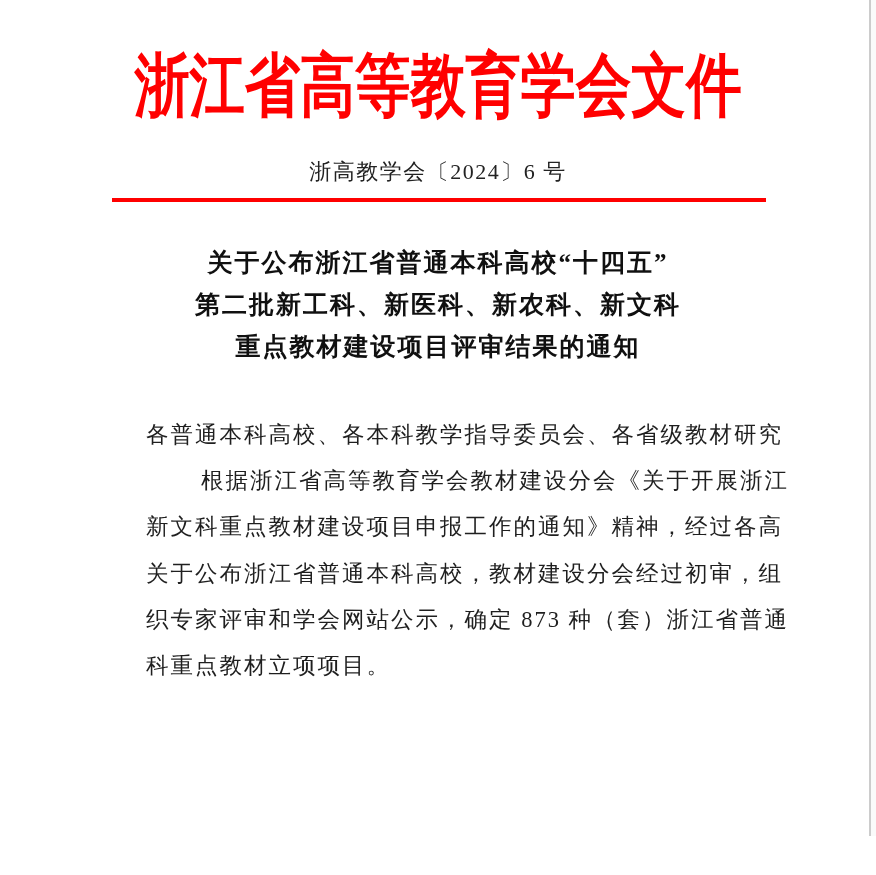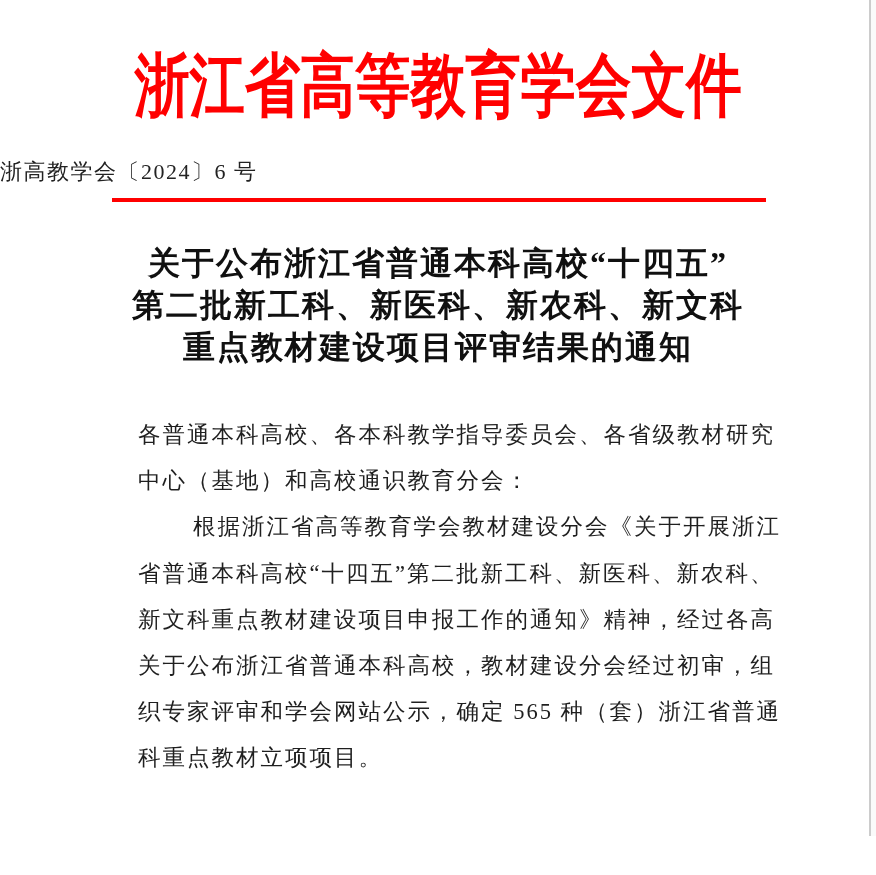--- a/index.html
+++ b/index.html
@@ -39,48 +39,49 @@
     line-height: 1.06;
     color: var(--accent, #ff0000);
     transform: scaleX(0.80);
     transform-origin: 50% 50%;
     white-space: nowrap;
   }
   .doc-number {
     position: absolute;
     top: 157px; left: 0;
     width: 876px;
+    text-align: center;
     font-size: 22px;
     letter-spacing: 1.5px;
     color: #222222;
     white-space: nowrap;
   }
   .red-rule {
     position: absolute;
     top: 198px; left: 112px;
     width: 654px; height: 4px;
     background: var(--accent, #ff0000);
   }
   
   .doc-title {
     position: absolute;
     top: 242px; left: 0;
     width: 876px;
     text-align: center;
     font-weight: bold;
-    font-size: 32px;
+    font-size: 25px;
     line-height: 42px;
     letter-spacing: 2px;
     color: #101010;
   }
   .title-line { white-space: nowrap; }
   
   .doc-body {
     position: absolute;
-    top: 412px; left: 138px;
+    top: 412px; left: 146px;
     font-size: 22.5px;
     line-height: 46.2px;
     letter-spacing: 2px;
     color: #1f1f1f;
   }
   .body-line { white-space: nowrap; }
   .body-line.indent { padding-left: 48px; text-align: right; }
 </style>
 </head>
 <body>
@@ -94,25 +95,23 @@
   </header>
 
   <section class="doc-title">
     <div class="title-line">关于公布浙江省普通本科高校“十四五”</div>
     <div class="title-line">第二批新工科、新医科、新农科、新文科</div>
     <div class="title-line">重点教材建设项目评审结果的通知</div>
   </section>
 
   <section class="doc-body">
     <div class="body-line">各普通本科高校、各本科教学指导委员会、各省级教材研究</div>
-    <div class="body-line">中心（基地）和高校通识教育分会：</div>
     <div class="body-line indent">根据浙江省高等教育学会教材建设分会《关于开展浙江</div>
-    <div class="body-line">省普通本科高校“十四五”第二批新工科、新医科、新农科、</div>
     <div class="body-line">新文科重点教材建设项目申报工作的通知》精神，经过各高</div>
     <div class="body-line">关于公布浙江省普通本科高校，教材建设分会经过初审，组</div>
-    <div class="body-line">织专家评审和学会网站公示，确定 565 种（套）浙江省普通</div>
+    <div class="body-line">织专家评审和学会网站公示，确定 873 种（套）浙江省普通</div>
     <div class="body-line">科重点教材立项项目。</div>
   </section>
 
   <div class="page-edge-strip"></div>
   <div class="page-edge-line"></div>
 
 </div>
 
 </body></html>

